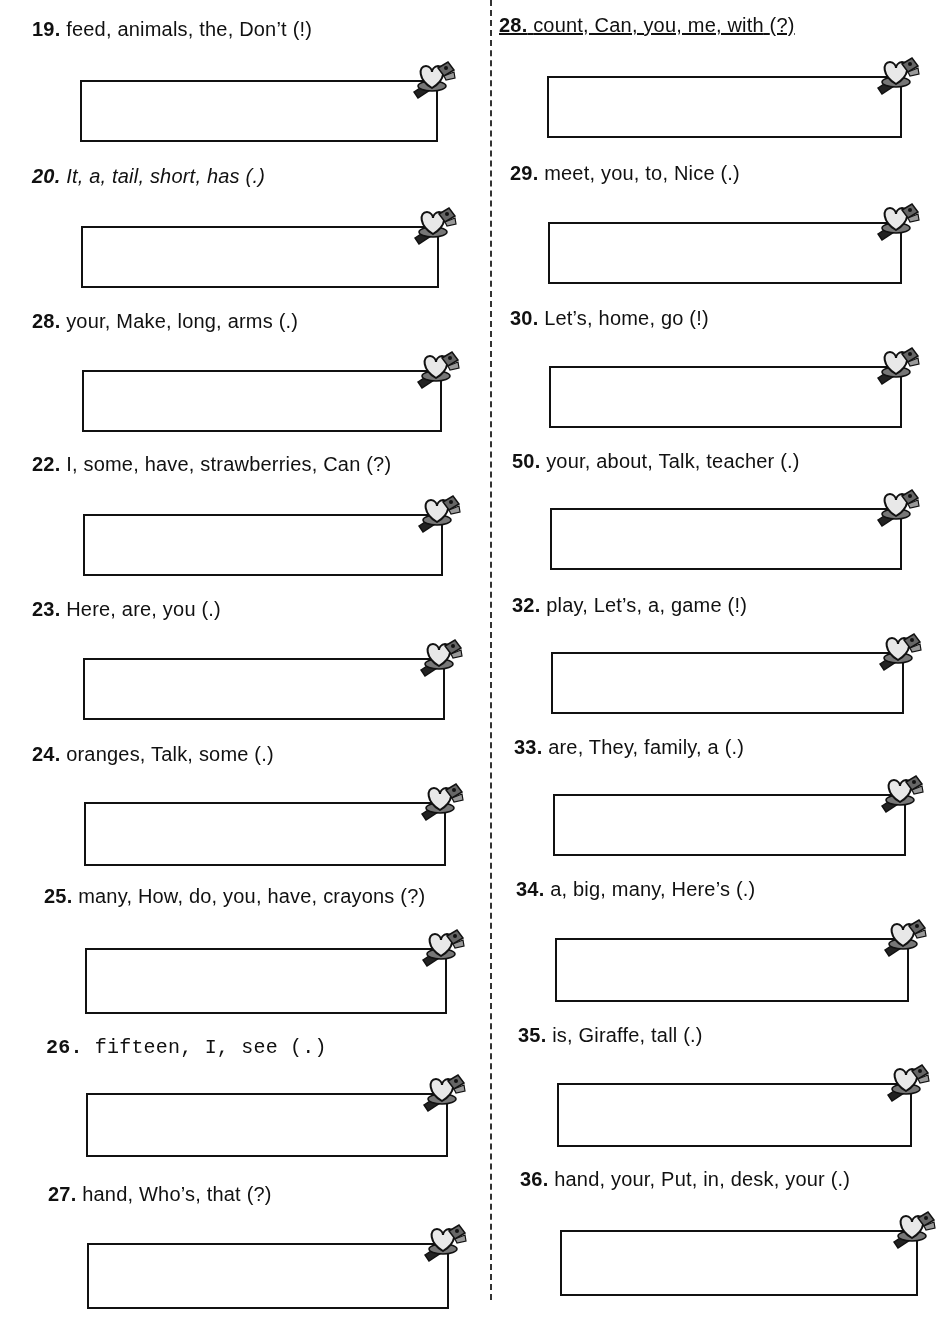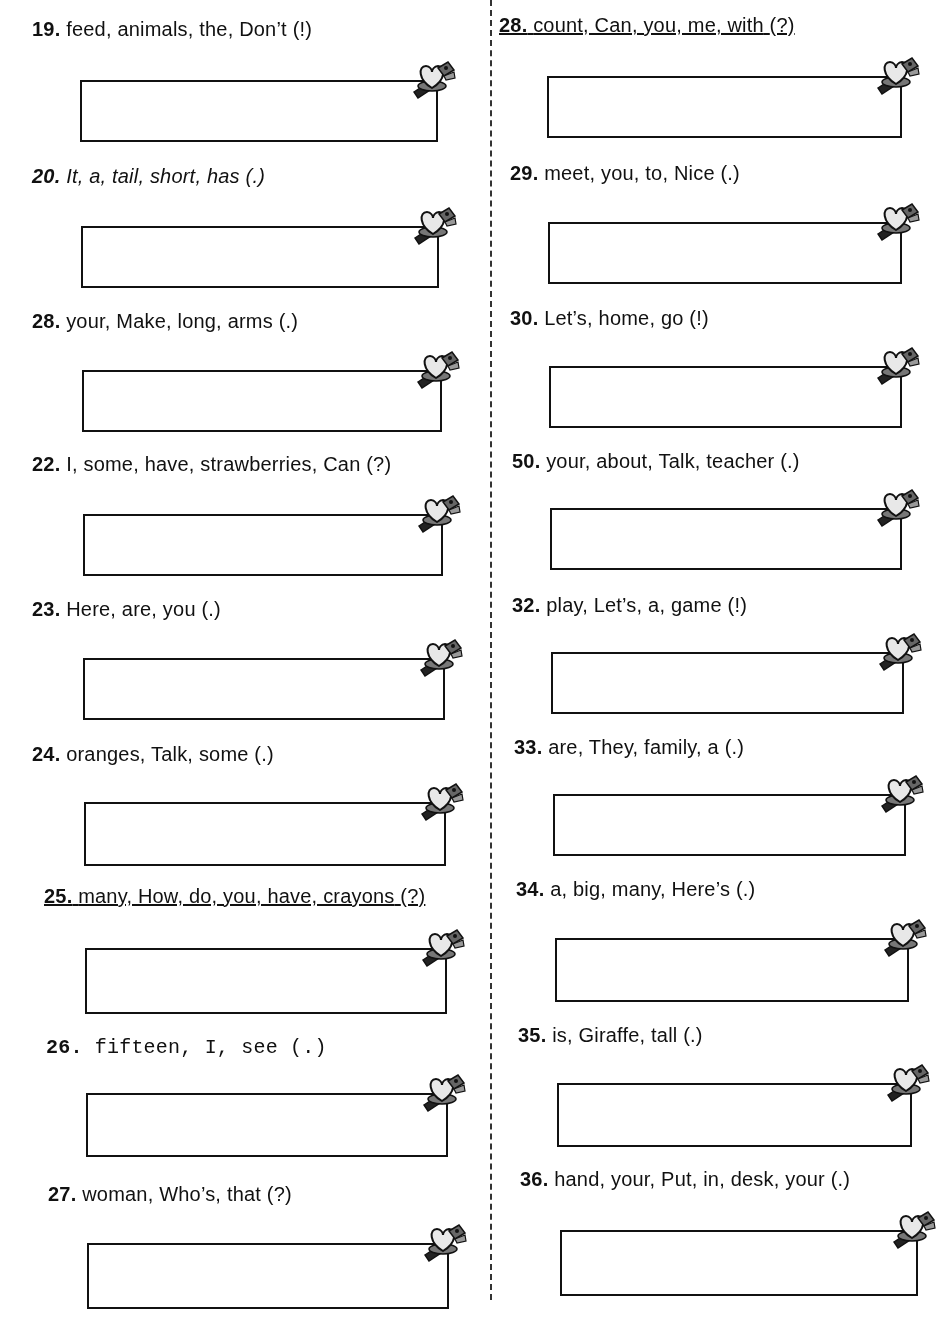--- a/index.html
+++ b/index.html
@@ -120,21 +120,21 @@
         <path d="M6 34 L18 26 L22 32 L10 40 Z" fill="#222" stroke="#111" stroke-width="1.5"></path>
         <ellipse cx="24" cy="28" rx="14" ry="5" fill="#777" stroke="#111" stroke-width="1.5"></ellipse>
         <path d="M24 30 C10 22 10 8 18 8 C22 8 24 12 24 14 C24 12 26 8 30 8 C38 8 38 22 24 30 Z" fill="#e8e8e8" stroke="#111" stroke-width="2"></path>
         <path d="M30 10 L40 4 L46 12 L36 18 Z" fill="#666" stroke="#111" stroke-width="1.5"></path>
         <circle cx="38" cy="10" r="2" fill="#111"></circle>
         <path d="M36 18 L46 14 L47 20 L38 22 Z" fill="#999" stroke="#111" stroke-width="1.2"></path>
       </svg>
     </div>
   </div>
     <div class="item">
-    <div class="q" style="left: 44px; top: 885px; text-decoration: underline;">
+    <div class="q" style="left: 44px; top: 885px;">
       <span class="num">25.</span>
       <span class="words">many, How, do, you, have, crayons</span>
       <span class="punct">(?)</span>
     </div>
     <div class="box" style="left: 85px; top: 948px; width: 362px; height: 66px;"></div>
     <div class="clip" style="left: 417px; top: 926px;">
       <svg width="50" height="44" viewBox="0 0 50 44">
         <path d="M6 34 L18 26 L22 32 L10 40 Z" fill="#222" stroke="#111" stroke-width="1.5"></path>
         <ellipse cx="24" cy="28" rx="14" ry="5" fill="#777" stroke="#111" stroke-width="1.5"></ellipse>
         <path d="M24 30 C10 22 10 8 18 8 C22 8 24 12 24 14 C24 12 26 8 30 8 C38 8 38 22 24 30 Z" fill="#e8e8e8" stroke="#111" stroke-width="2"></path>
@@ -158,21 +158,21 @@
         <path d="M24 30 C10 22 10 8 18 8 C22 8 24 12 24 14 C24 12 26 8 30 8 C38 8 38 22 24 30 Z" fill="#e8e8e8" stroke="#111" stroke-width="2"></path>
         <path d="M30 10 L40 4 L46 12 L36 18 Z" fill="#666" stroke="#111" stroke-width="1.5"></path>
         <circle cx="38" cy="10" r="2" fill="#111"></circle>
         <path d="M36 18 L46 14 L47 20 L38 22 Z" fill="#999" stroke="#111" stroke-width="1.2"></path>
       </svg>
     </div>
   </div>
     <div class="item">
     <div class="q" style="left: 48px; top: 1183px;">
       <span class="num">27.</span>
-      <span class="words">woman, Who’s, that</span>
+      <span class="words">hand, Who’s, that</span>
       <span class="punct">(?)</span>
     </div>
     <div class="box" style="left: 87px; top: 1243px; width: 362px; height: 66px;"></div>
     <div class="clip" style="left: 419px; top: 1221px;">
       <svg width="50" height="44" viewBox="0 0 50 44">
         <path d="M6 34 L18 26 L22 32 L10 40 Z" fill="#222" stroke="#111" stroke-width="1.5"></path>
         <ellipse cx="24" cy="28" rx="14" ry="5" fill="#777" stroke="#111" stroke-width="1.5"></ellipse>
         <path d="M24 30 C10 22 10 8 18 8 C22 8 24 12 24 14 C24 12 26 8 30 8 C38 8 38 22 24 30 Z" fill="#e8e8e8" stroke="#111" stroke-width="2"></path>
         <path d="M30 10 L40 4 L46 12 L36 18 Z" fill="#666" stroke="#111" stroke-width="1.5"></path>
         <circle cx="38" cy="10" r="2" fill="#111"></circle>

